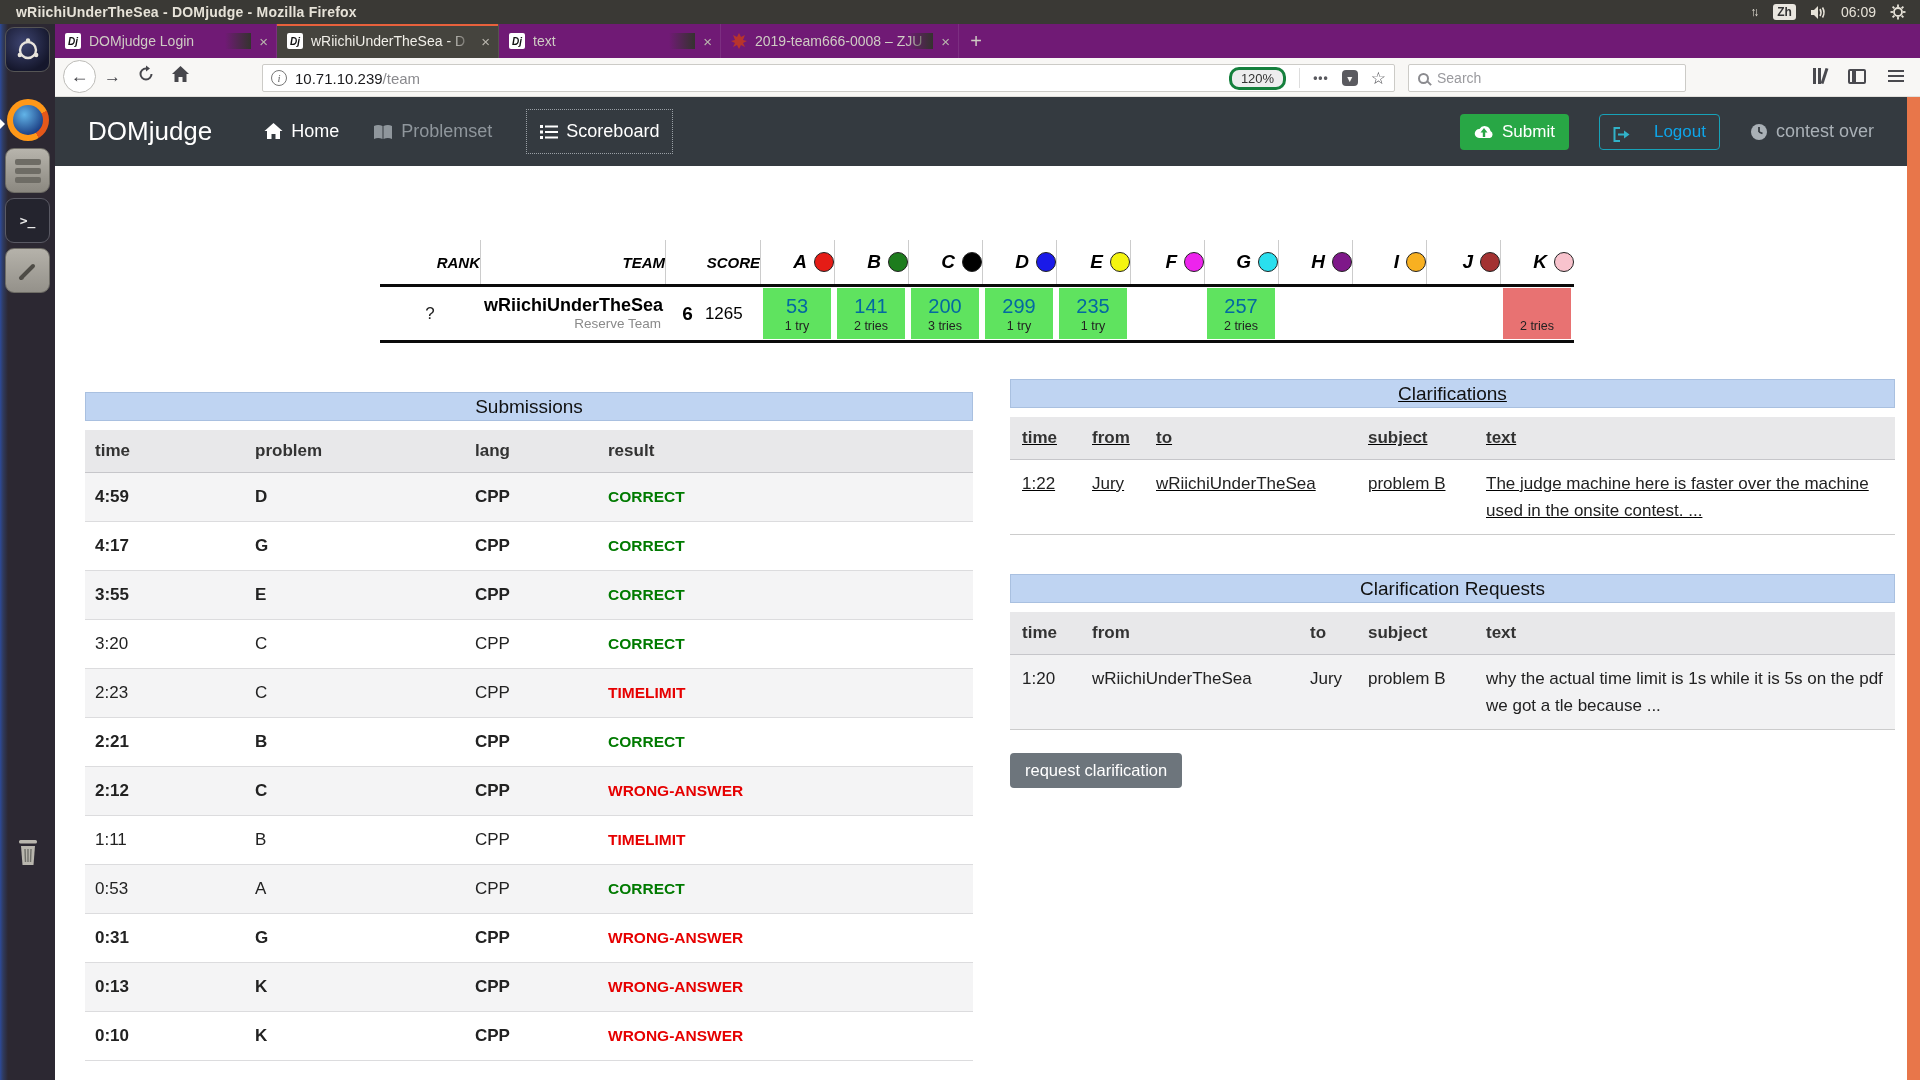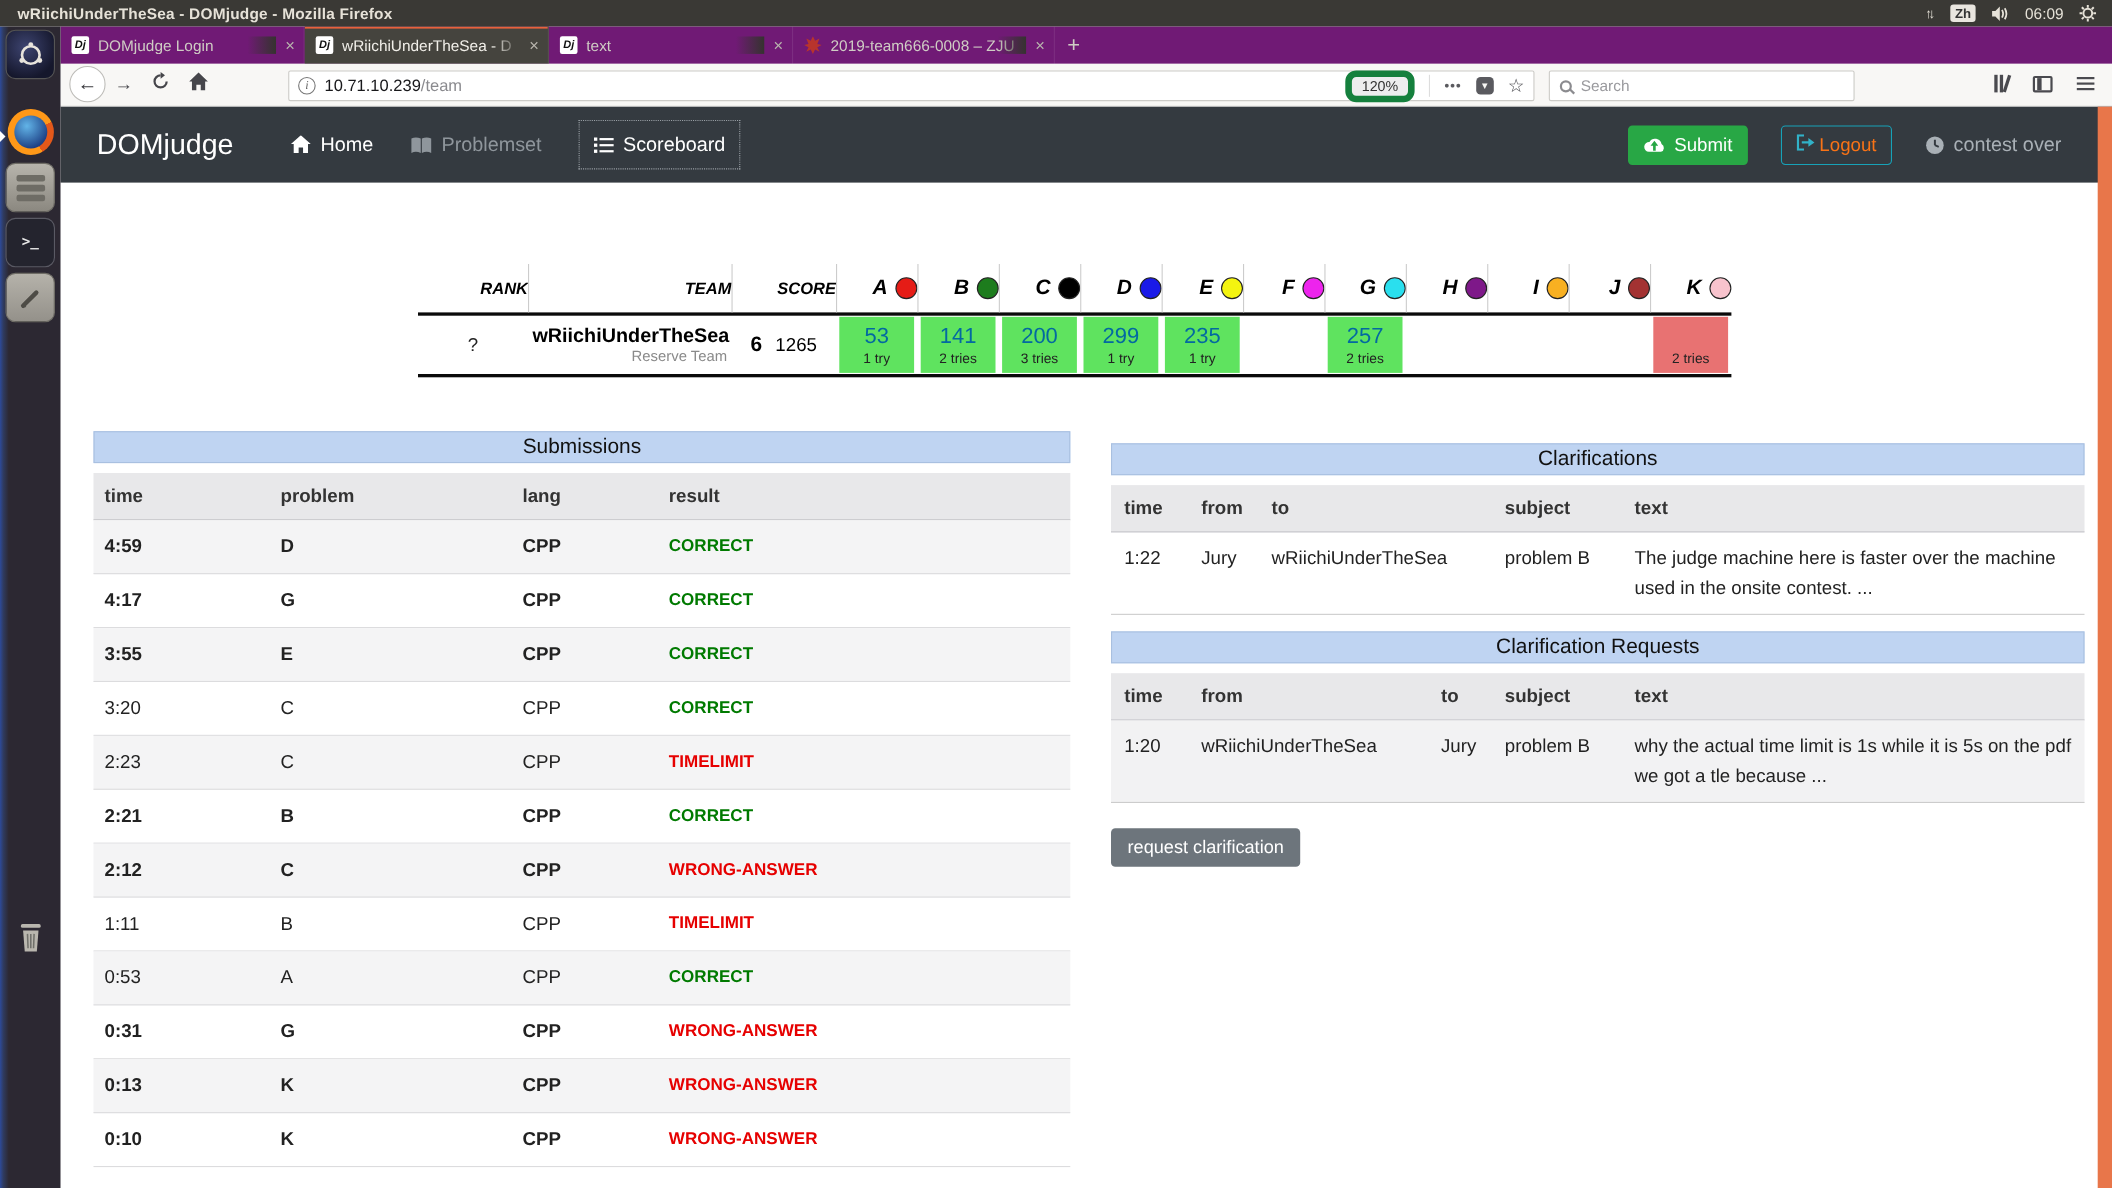--- a/index.html
+++ b/index.html
@@ -59,21 +59,21 @@
   .back-circle { left:8px; top:2px; width:33px; height:33px; border:1px solid #bdbcb8; border-radius:50%;
     background:#fff; display:flex; align-items:center; justify-content:center; font-size:18px; color:#3b3b40; }
   .fwd { left:49px; top:9px; } .reload { left:82px; top:7px; } .home-b { left:116px; top:7px; }
   .urlbar { position:absolute; left:207px; top:6px; width:1133px; height:28px; background:#fff;
     border:1px solid #cccbc7; border-radius:2px; display:flex; align-items:center; padding:0 8px; gap:8px; }
   .info-ic { width:16px; height:16px; border:1px solid #777; border-radius:50%; color:#666; font-size:11px;
     display:flex; align-items:center; justify-content:center; font-family:"Liberation Serif",serif; font-style:italic; }
   .url-text { font-size:15px; color:#18181b; }
   .url-path { color:#8a8a8e; }
   .url-right { margin-left:auto; display:flex; align-items:center; gap:13px; }
-  .zoom-pill { border:6px solid #15803d; background:#ededee; border-radius:10px; font-size:13px; color:#333;
+  .zoom-pill { border:3px solid #15803d; background:#ededee; border-radius:10px; font-size:13px; color:#333;
     padding:1px 9px; }
   .url-sep { width:1px; height:20px; background:#ddd; }
   .dots { color:#5a5a5f; font-size:12px; letter-spacing:1px; font-weight:bold; }
   .pocket { width:16px; height:16px; background:#5a5a5f; border-radius:4px; color:#f8f7f5; font-size:10px;
     display:flex; align-items:center; justify-content:center; }
   .star { color:#4a4a4f; font-size:17px; }
   .searchbox { position:absolute; left:1353px; top:6px; width:278px; height:28px; background:#fff;
     border:1px solid #cccbc7; border-radius:2px; display:flex; align-items:center; padding:0 9px; gap:8px; }
   .mag { width:11px; height:11px; border:2px solid #8b8b8f; border-radius:50%; position:relative; }
   .mag::after { content:""; position:absolute; width:6px; height:2px; background:#8b8b8f;
@@ -94,22 +94,22 @@
   
   .dj-nav { position:absolute; left:0; top:0; width:1865px; height:69px; background:#343a40;
     display:flex; align-items:center; padding:0 46px 0 33px; color:#fff; }
   .brand { font-size:26px; color:#fff; margin-right:52px; }
   .nav-item { display:flex; align-items:center; gap:8px; font-size:18px; margin-right:34px; }
   .nav-item.muted { color:#8f969c; }
   .nav-item.focused { border:1px dotted #9aa0a6; padding:11px 13px; margin-right:20px; }
   .nav-right { margin-left:auto; display:flex; align-items:center; gap:30px; }
   .btn-submit { background:#28a745; color:#fff; border-radius:4px; font-size:17px; padding:8px 14px;
     display:flex; align-items:center; gap:8px; }
-  .btn-logout { border:1px solid #17a2b8; color:#f97316; border-radius:4px; font-size:17px; padding:7px 13px;
-    display:flex; align-items:flex-start; gap:4px; }
+  .btn-logout { border:1px solid #17a2b8; color:#0ea5e9; border-radius:4px; font-size:17px; padding:7px 13px;
+    display:flex; align-items:flex-end; gap:24px; }
   .contest-status { color:#a9b0b6; font-size:18px; display:flex; align-items:center; gap:8px; }
 
   
   .sb { position:absolute; left:325px; top:143px; }
   .sb-row { display:flex; }
   .sb-hcell { height:44px; display:flex; align-items:center; justify-content:flex-end; border-left:1px solid #ccc;font-style:italic; }
   .sb-hcell:first-child { border-left:none; }
   .c-rank { width:100px; } .c-team { width:185px; } .c-score { width:95px; } .c-prob { width:74px; }
   .h-label { font-size:15px; font-weight:bold; color:#000; }
   .p-letter { font-size:19px; font-weight:bold; margin-right:7px; }
@@ -135,21 +135,21 @@
     align-items:center; height:43px; font-size:17px; font-weight:bold; color:#333; }
   .sub-panel { position:absolute; left:30px; top:295px; width:888px; }
   .sub-grid { grid-template-columns:160px 220px 133px 375px; padding-left:10px; }
   .s-row { display:grid; grid-template-columns:160px 220px 133px 375px; padding-left:10px; align-items:center;
     height:49px; font-size:17px; color:#222; border-bottom:1px solid #dcdcde; }
   .s-rows .s-row:nth-child(odd) { background:#f4f4f5; }
   .s-row.emph { font-weight:bold; }
   .result { font-weight:bold; font-size:15.5px; }
   .result.ok { color:#007a00; } .result.bad { color:#e60000; }
 
-  .clar-panel { position:absolute; left:955px; top:306px; width:885px; }
+  .clar-panel { position:absolute; left:955px; top:282px; width:885px;text-decoration:underline; }
   .req-panel { position:absolute; left:955px; top:477px; width:885px; }
   .clar-grid { grid-template-columns:70px 64px 212px 118px auto; padding-left:12px; }
   .req-grid { grid-template-columns:70px 218px 58px 118px auto; padding-left:12px; }
   .c-row { display:grid; align-items:start; padding-top:10px; padding-bottom:10px; font-size:17px;
     color:#222; line-height:27px; border-bottom:1px solid #ccc; }
   .c-row.shade { background:#f2f2f3; }
   .subj { display:block; width:80px; }
   .c-text { padding-right:6px; }
   .btn-reqclar { position:absolute; left:955px; top:656px; background:#6d757c; color:#fff; font-size:16.5px;
     padding:8px 15px; border-radius:4px; border:none; }

